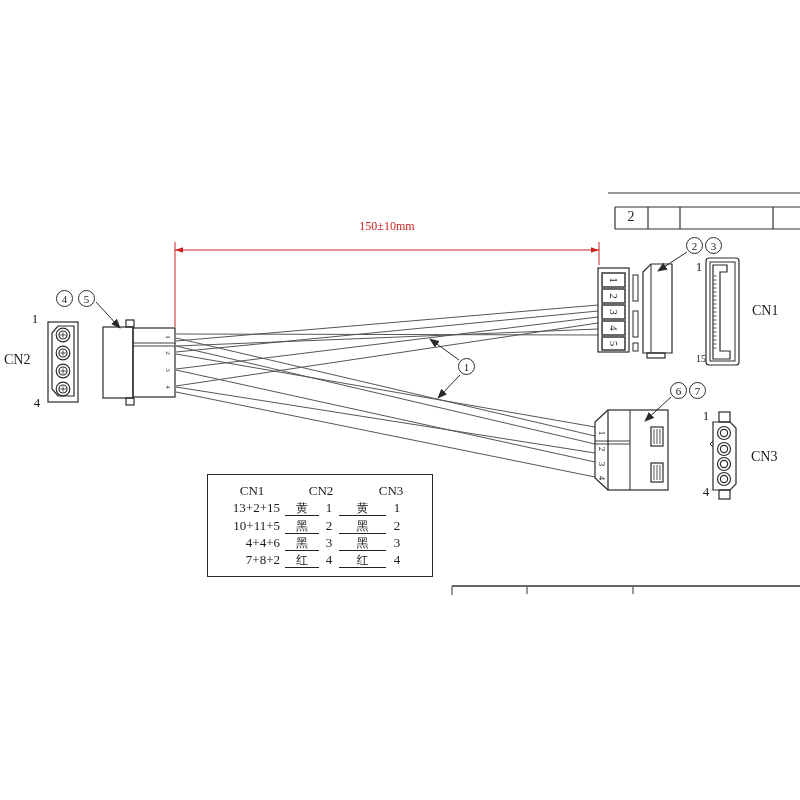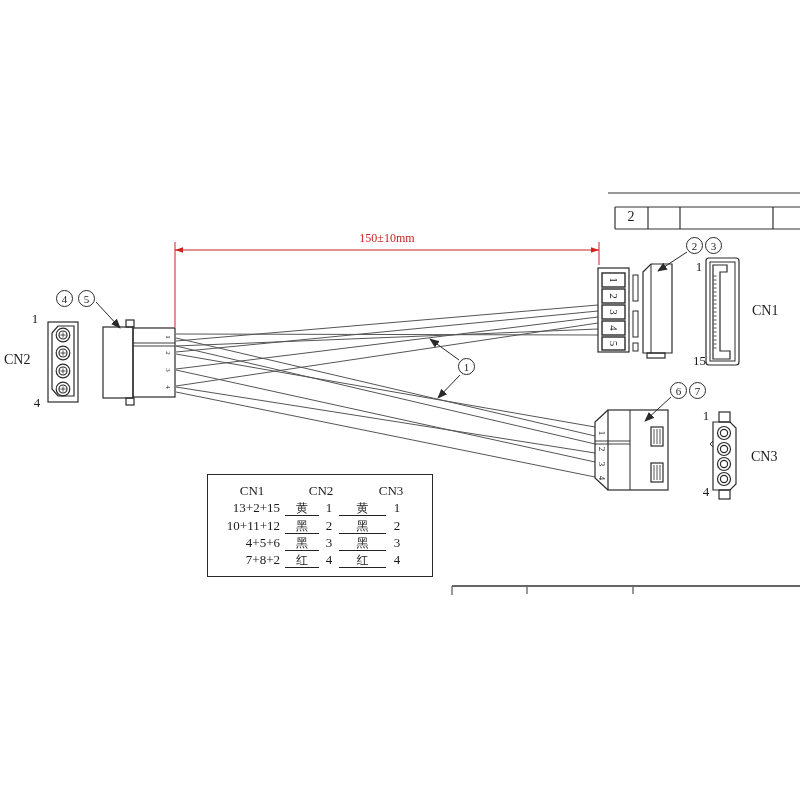--- a/index.html
+++ b/index.html
@@ -175,32 +175,32 @@
   <span class="balloon" style="left:670px;top:382px;">
       <span>6</span>
     </span>
   <span class="balloon" style="left:689px;top:382px;">
       <span>7</span>
     </span>
   <span class="balloon" style="left:458px;top:358px;">
       <span>1</span>
     </span>
 
-  <span class="lbl red ctr" style="left:337px;top:232px;width:100px;font-size:12px;">150±10mm</span>
+  <span class="lbl red ctr" style="left:337px;top:220px;width:100px;font-size:12px;">150±10mm</span>
 
   <span class="lbl ctr" style="left:623px;top:210px;width:16px;font-size:14px;">2</span>
 
   <span class="lbl" style="left:4px;top:353px;font-size:14px;">CN2</span>
   <span class="lbl" style="left:752px;top:304px;font-size:14px;">CN1</span>
   <span class="lbl" style="left:751px;top:450px;font-size:14px;">CN3</span>
 
   <span class="lbl ctr" style="left:28px;top:312px;width:14px;font-size:13px;">1</span>
   <span class="lbl ctr" style="left:30px;top:396px;width:14px;font-size:13px;">4</span>
   <span class="lbl ctr" style="left:692px;top:260px;width:14px;font-size:13px;">1</span>
-  <span class="lbl rgt" style="left:686px;top:354px;width:20px;font-size:13px;">15</span>
+  <span class="lbl rgt" style="left:686px;top:354px;width:20px;font-size:10px;">15</span>
   <span class="lbl ctr" style="left:699px;top:409px;width:14px;font-size:13px;">1</span>
   <span class="lbl ctr" style="left:699px;top:485px;width:14px;font-size:13px;">4</span>
 
   <span class="lbl rot" style="left:606px;top:273px;width:15px;height:14px;font-size:11px;">1</span>
   <span class="lbl rot" style="left:606px;top:289px;width:15px;height:14px;font-size:11px;">2</span>
   <span class="lbl rot" style="left:606px;top:305px;width:15px;height:14px;font-size:11px;">3</span>
   <span class="lbl rot" style="left:606px;top:321px;width:15px;height:14px;font-size:11px;">4</span>
   <span class="lbl rot" style="left:606px;top:337px;width:15px;height:13px;font-size:11px;">5</span>
 
   <span class="lbl rot" style="left:164px;top:333px;width:8px;height:8px;font-size:7px;">1</span>
@@ -219,28 +219,28 @@
     <span class="wt-head" style="left:163px;">CN3</span>
 
     <div class="wt-row" style="top:25px;">
       <span class="wt-c1">13+2+15</span>
       <span class="wt-ul wt-ul1">黄</span>
       <span class="wt-n">1</span>
       <span class="wt-ul wt-ul2">黄</span>
       <span class="wt-n2">1</span>
     </div>
     <div class="wt-row" style="top:43px;">
-      <span class="wt-c1">10+11+12</span>
+      <span class="wt-c1">10+11+5</span>
       <span class="wt-ul wt-ul1">黑</span>
       <span class="wt-n">2</span>
       <span class="wt-ul wt-ul2">黑</span>
       <span class="wt-n2">2</span>
     </div>
     <div class="wt-row" style="top:60px;">
-      <span class="wt-c1">4+5+6</span>
+      <span class="wt-c1">4+4+6</span>
       <span class="wt-ul wt-ul1">黑</span>
       <span class="wt-n">3</span>
       <span class="wt-ul wt-ul2">黑</span>
       <span class="wt-n2">3</span>
     </div>
     <div class="wt-row" style="top:77px;">
       <span class="wt-c1">7+8+2</span>
       <span class="wt-ul wt-ul1">红</span>
       <span class="wt-n">4</span>
       <span class="wt-ul wt-ul2">红</span>

